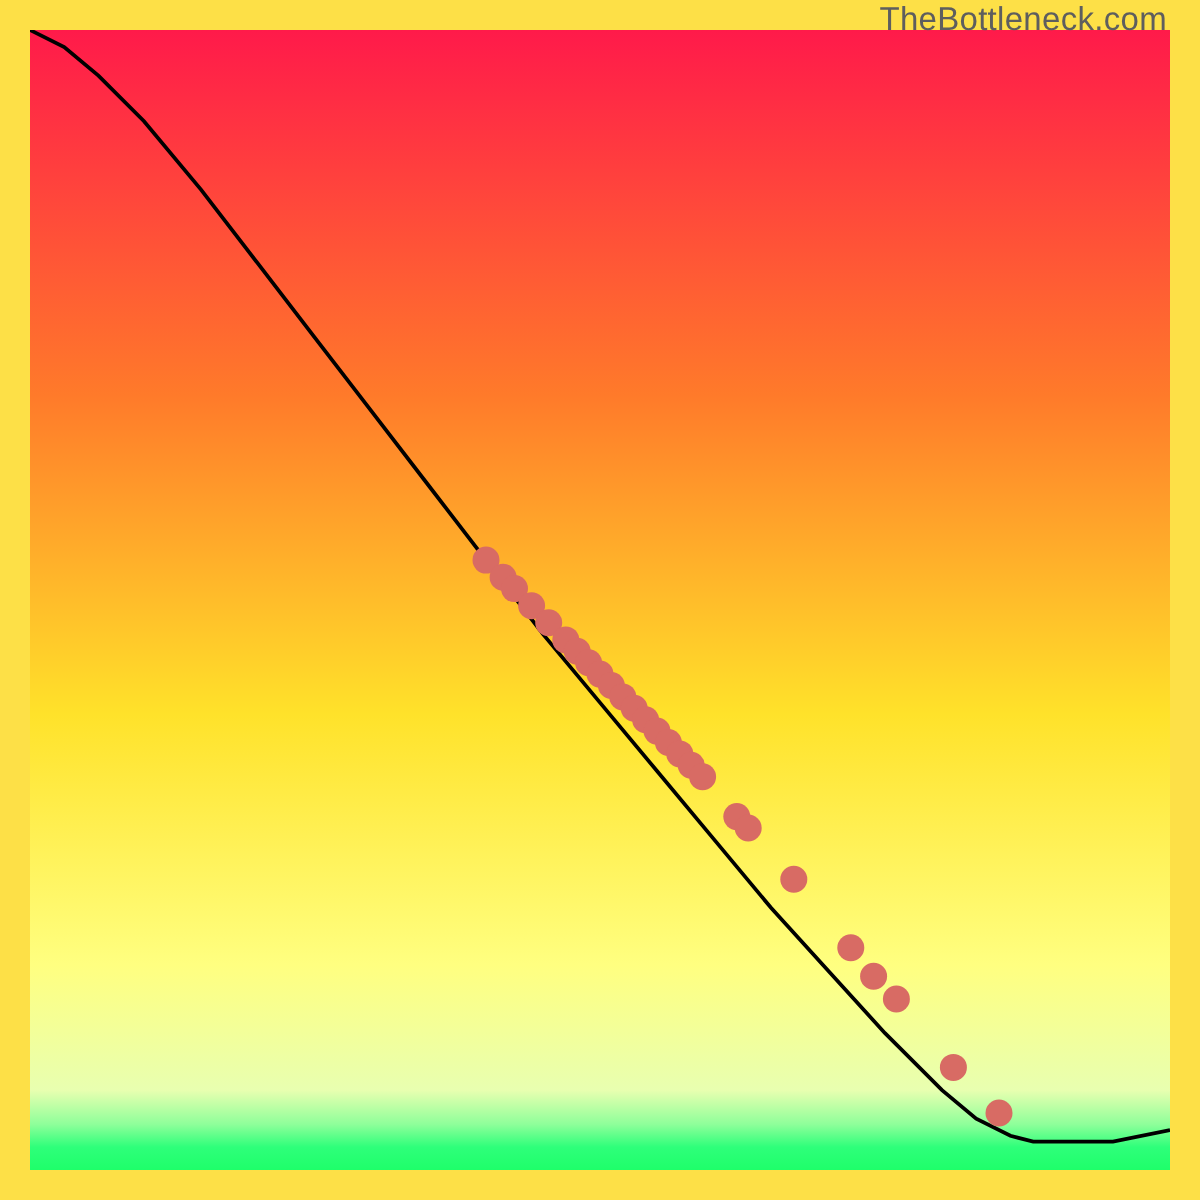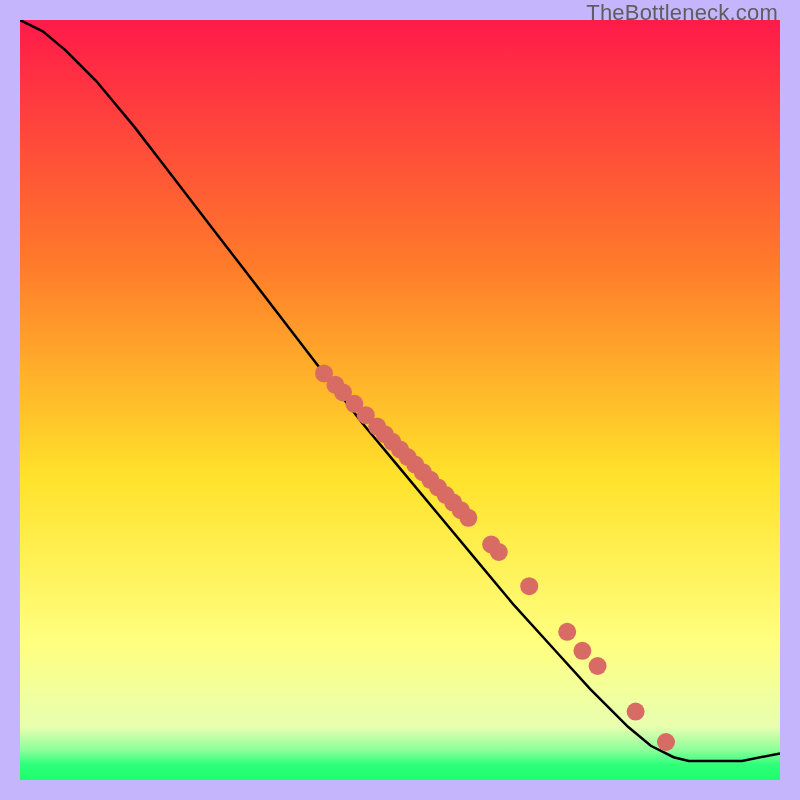--- a/index.html
+++ b/index.html
@@ -8,21 +8,21 @@
     background: #000;
     width: 800px;
     height: 800px;
     overflow: hidden;
     position: relative;
     font-family: Arial, sans-serif;
   }
   .outer {
     width: 800px;
     height: 800px;
-    background: #c4b5fd;
+    background: #fde047;
     position: relative;
   }
   .plot {
     position: absolute;
     left: 20px;
     top: 20px;
     width: 760px;
     height: 760px;
     overflow: hidden;
   }

